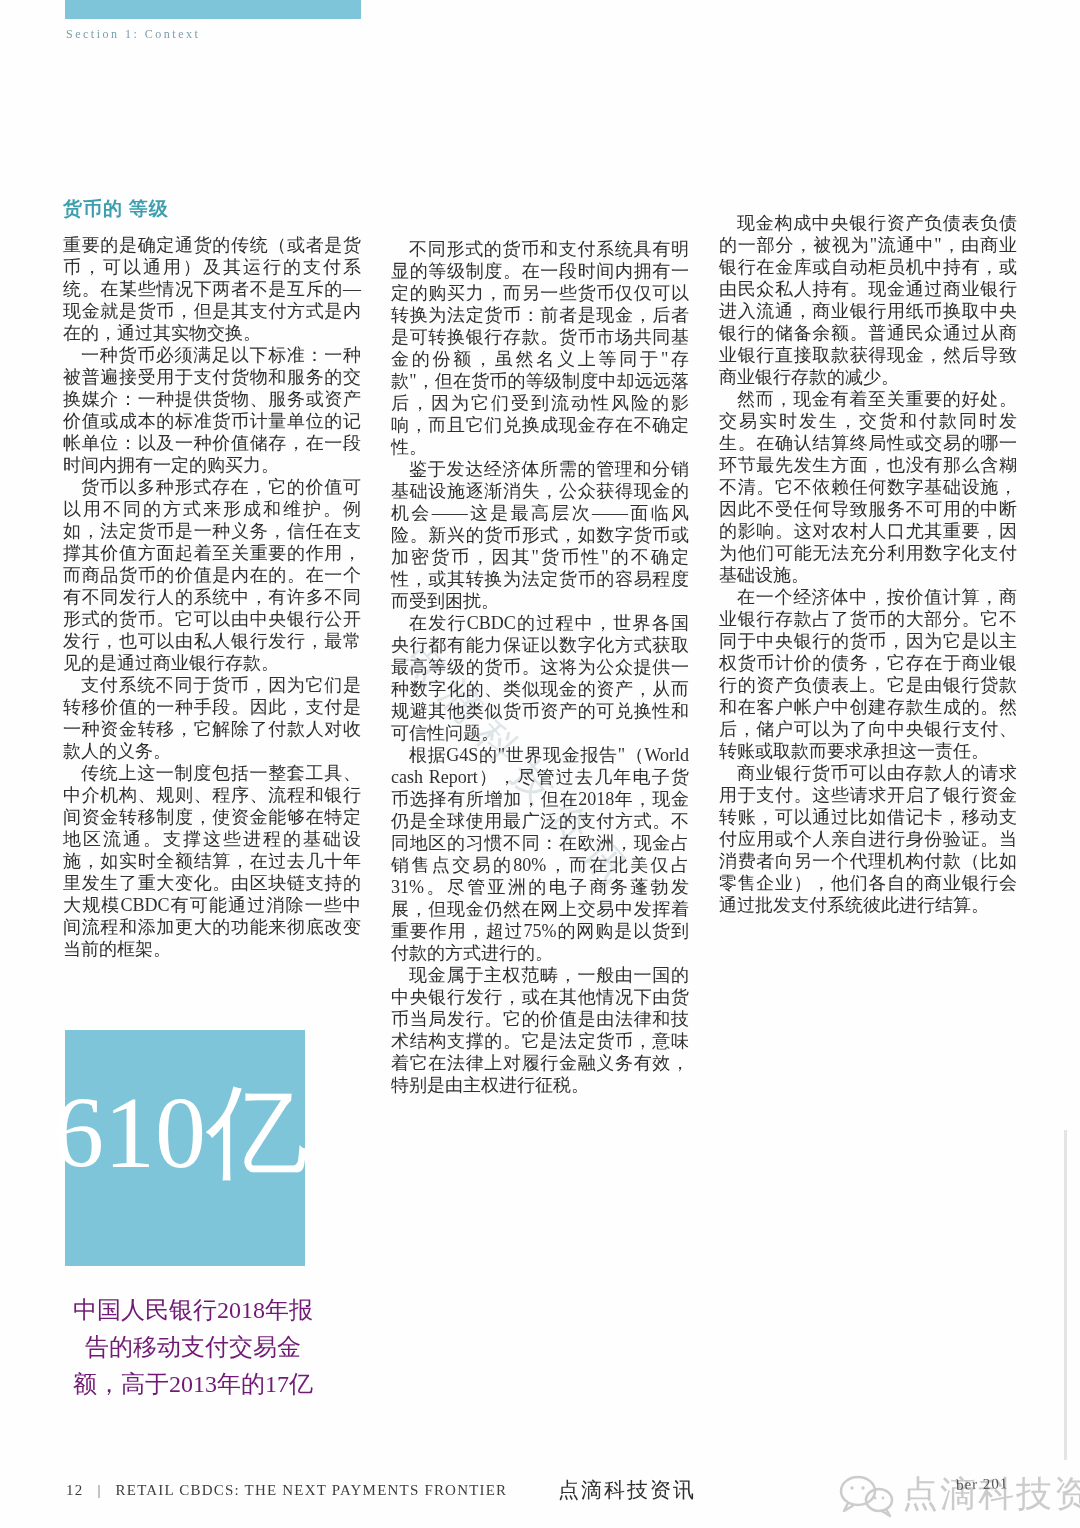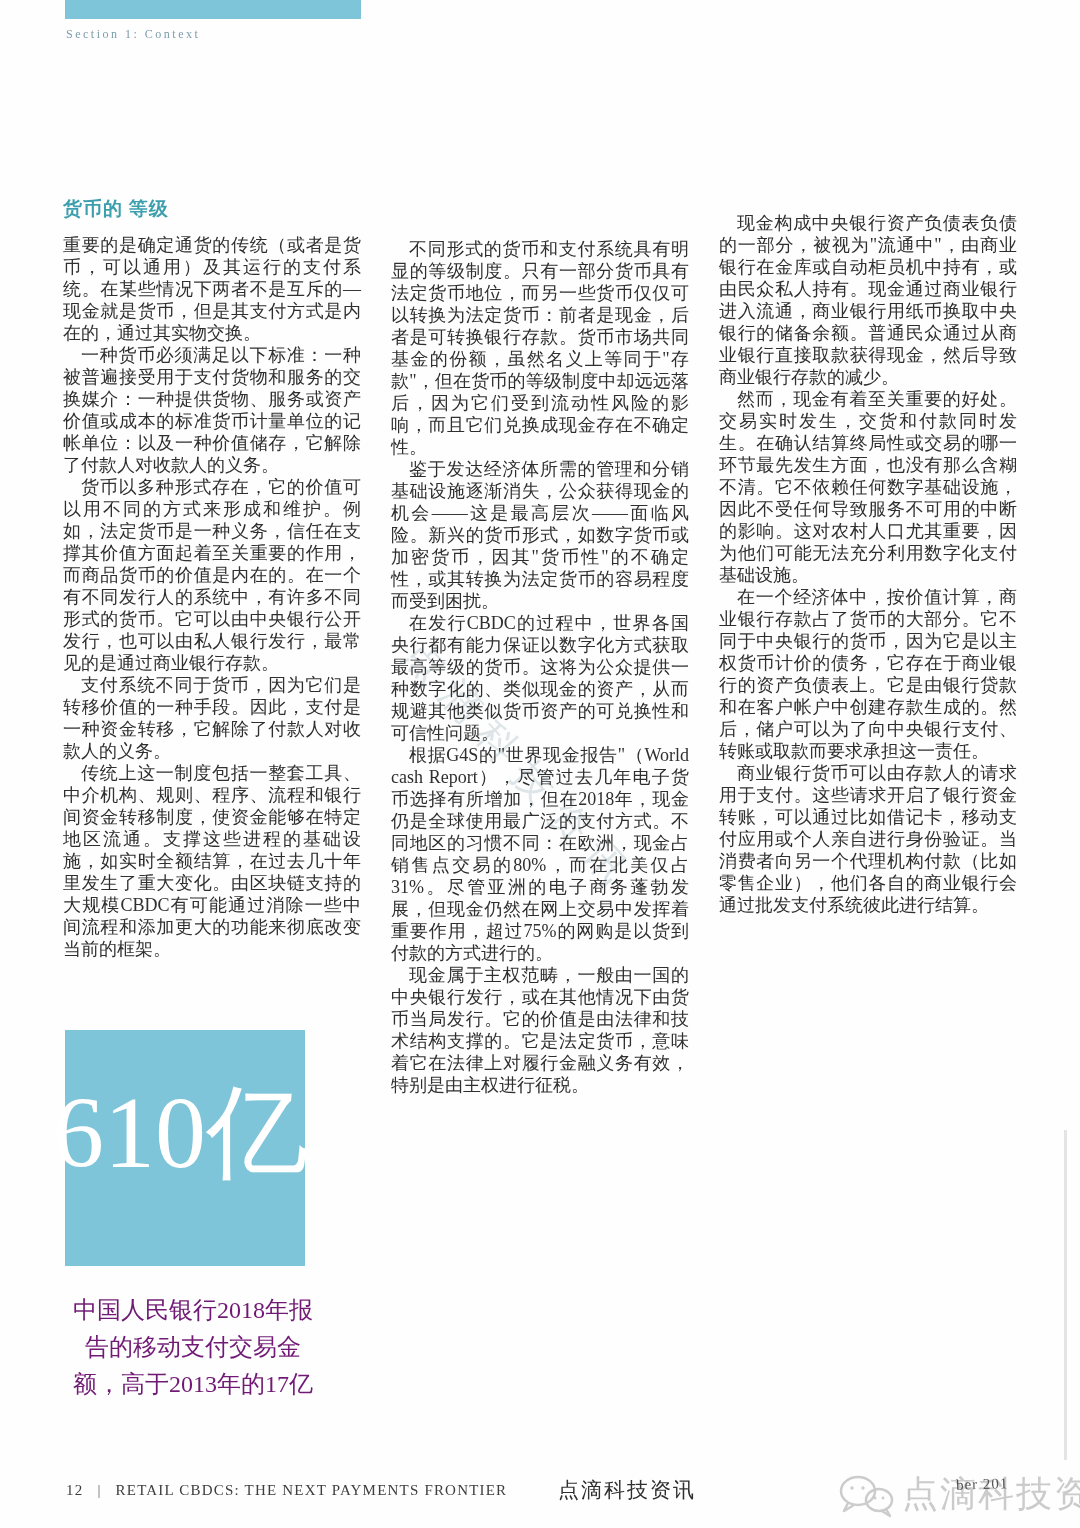--- a/index.html
+++ b/index.html
@@ -87,27 +87,27 @@
 <div class="topbar" style="background: rgb(126, 197, 217);"></div>
 
 <div class="section-label">Section 1: Context</div>
 
 <div class="watermark-mid">点滴科技资讯</div>
 
 <div class="content">
   <div class="col col1">
     <h2 class="col-heading" style="color: rgb(61, 159, 174);">货币的 等级</h2>
     <p class="flush">重要的是确定通货的传统（或者是货币，可以通用）及其运行的支付系统。在某些情况下两者不是互斥的—现金就是货币，但是其支付方式是内在的，通过其实物交换。</p>
-    <p>一种货币必须满足以下标准：一种被普遍接受用于支付货物和服务的交换媒介：一种提供货物、服务或资产价值或成本的标准货币计量单位的记帐单位：以及一种价值储存，它解除了付款人对收款人的义务。</p>
+    <p>一种货币必须满足以下标准：一种被普遍接受用于支付货物和服务的交换媒介：一种提供货物、服务或资产价值或成本的标准货币计量单位的记帐单位：以及一种价值储存，在一段时间内拥有一定的购买力。</p>
     <p>货币以多种形式存在，它的价值可以用不同的方式来形成和维护。例如，法定货币是一种义务，信任在支撑其价值方面起着至关重要的作用，而商品货币的价值是内在的。在一个有不同发行人的系统中，有许多不同形式的货币。它可以由中央银行公开发行，也可以由私人银行发行，最常见的是通过商业银行存款。</p>
     <p>支付系统不同于货币，因为它们是转移价值的一种手段。因此，支付是一种资金转移，它解除了付款人对收款人的义务。</p>
     <p>传统上这一制度包括一整套工具、中介机构、规则、程序、流程和银行间资金转移制度，使资金能够在特定地区流通。支撑这些进程的基础设施，如实时全额结算，在过去几十年里发生了重大变化。由区块链支持的大规模CBDC有可能通过消除一些中间流程和添加更大的功能来彻底改变当前的框架。</p>
   </div>
   <div class="col col2">
-    <p>不同形式的货币和支付系统具有明显的等级制度。只有一部分货币具有法定货币地位，而另一些货币仅仅可以转换为法定货币：前者是现金，后者是可转换银行存款。货币市场共同基金的份额，虽然名义上等同于"存款"，但在货币的等级制度中却远远落后，因为它们受到流动性风险的影响，而且它们兑换成现金存在不确定性。</p>
+    <p>不同形式的货币和支付系统具有明显的等级制度。在一段时间内拥有一定的购买力，而另一些货币仅仅可以转换为法定货币：前者是现金，后者是可转换银行存款。货币市场共同基金的份额，虽然名义上等同于"存款"，但在货币的等级制度中却远远落后，因为它们受到流动性风险的影响，而且它们兑换成现金存在不确定性。</p>
     <p>鉴于发达经济体所需的管理和分销基础设施逐渐消失，公众获得现金的机会——这是最高层次——面临风险。新兴的货币形式，如数字货币或加密货币，因其"货币性"的不确定性，或其转换为法定货币的容易程度而受到困扰。</p>
     <p>在发行CBDC的过程中，世界各国央行都有能力保证以数字化方式获取最高等级的货币。这将为公众提供一种数字化的、类似现金的资产，从而规避其他类似货币资产的可兑换性和可信性问题。</p>
     <p>根据G4S的"世界现金报告"（World cash Report），尽管过去几年电子货币选择有所增加，但在2018年，现金仍是全球使用最广泛的支付方式。不同地区的习惯不同：在欧洲，现金占销售点交易的80%，而在北美仅占31%。尽管亚洲的电子商务蓬勃发展，但现金仍然在网上交易中发挥着重要作用，超过75%的网购是以货到付款的方式进行的。</p>
     <p>现金属于主权范畴，一般由一国的中央银行发行，或在其他情况下由货币当局发行。它的价值是由法律和技术结构支撑的。它是法定货币，意味着它在法律上对履行金融义务有效，特别是由主权进行征税。</p>
   </div>
   <div class="col col3">
     <p>现金构成中央银行资产负债表负债的一部分，被视为"流通中"，由商业银行在金库或自动柜员机中持有，或由民众私人持有。现金通过商业银行进入流通，商业银行用纸币换取中央银行的储备余额。普通民众通过从商业银行直接取款获得现金，然后导致商业银行存款的减少。</p>
     <p>然而，现金有着至关重要的好处。交易实时发生，交货和付款同时发生。在确认结算终局性或交易的哪一环节最先发生方面，也没有那么含糊不清。它不依赖任何数字基础设施，因此不受任何导致服务不可用的中断的影响。这对农村人口尤其重要，因为他们可能无法充分利用数字化支付基础设施。</p>
     <p>在一个经济体中，按价值计算，商业银行存款占了货币的大部分。它不同于中央银行的货币，因为它是以主权货币计价的债务，它存在于商业银行的资产负债表上。它是由银行贷款和在客户帐户中创建存款生成的。然后，储户可以为了向中央银行支付、转账或取款而要求承担这一责任。</p>
     <p>商业银行货币可以由存款人的请求用于支付。这些请求开启了银行资金转账，可以通过比如借记卡，移动支付应用或个人亲自进行身份验证。当消费者向另一个代理机构付款（比如零售企业），他们各自的商业银行会通过批发支付系统彼此进行结算。</p>

